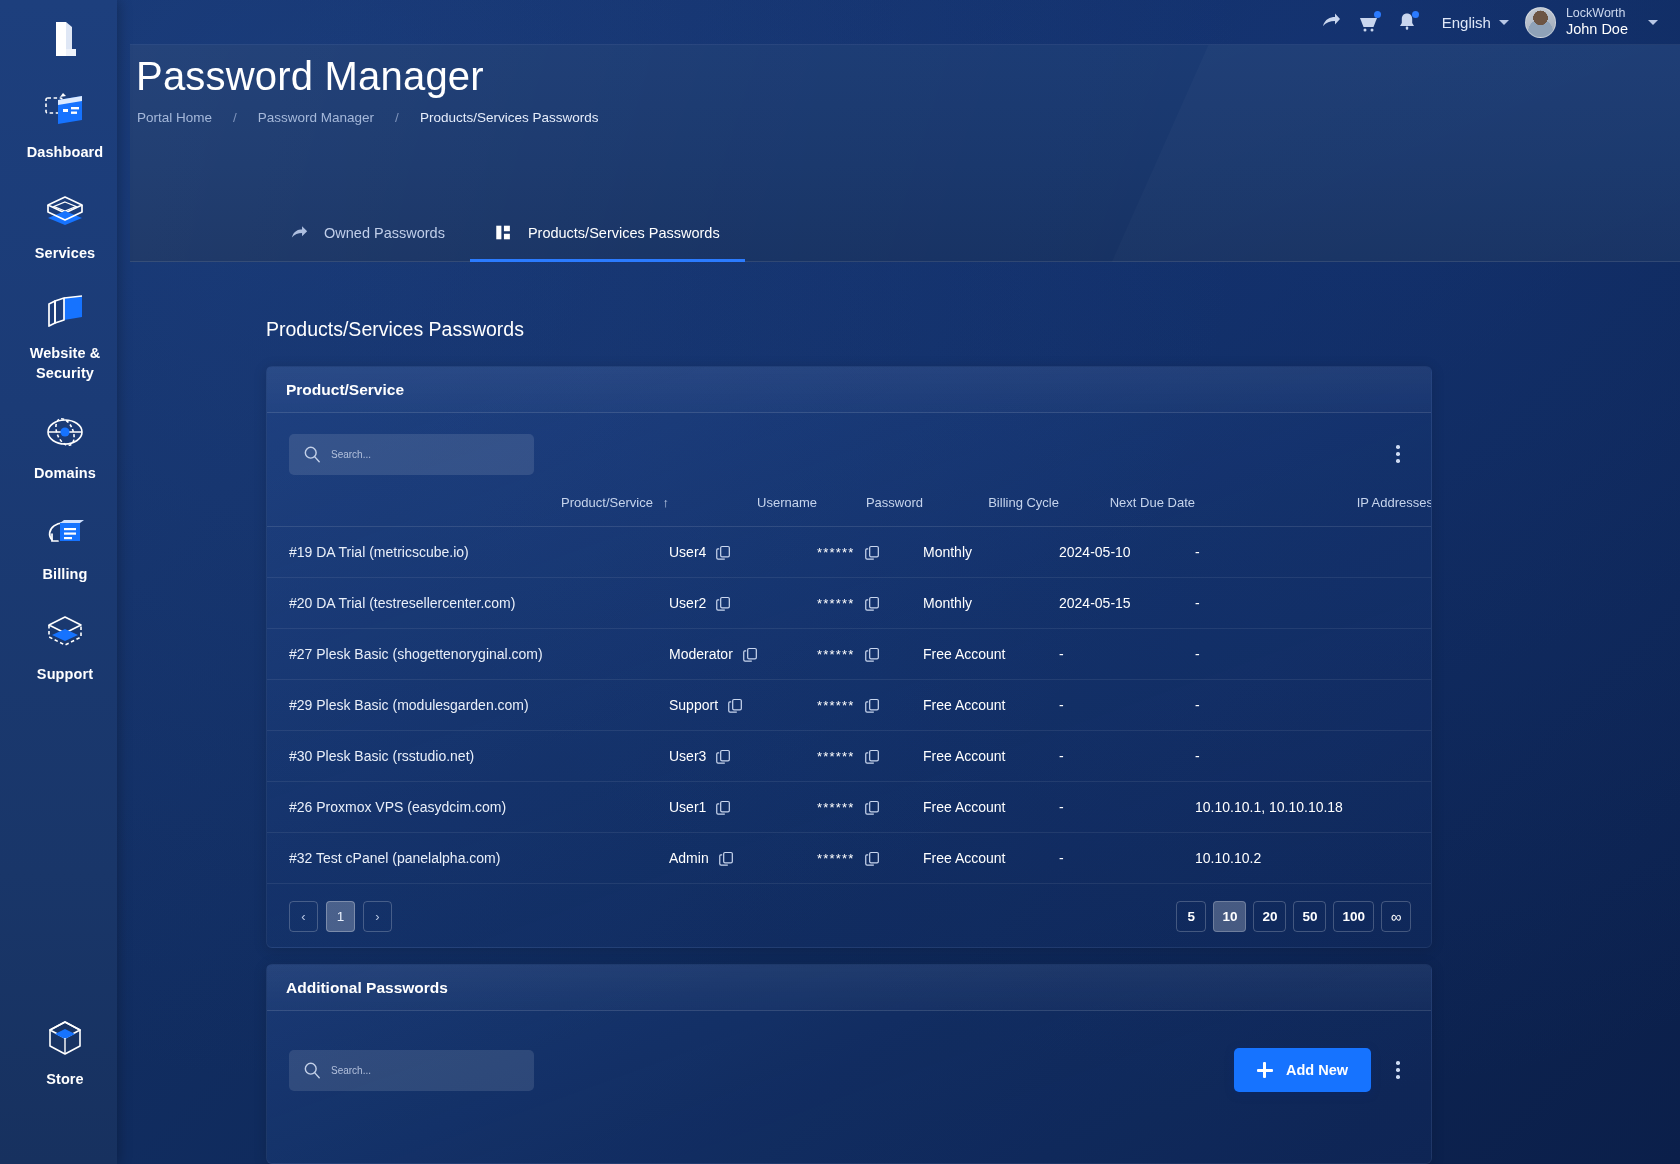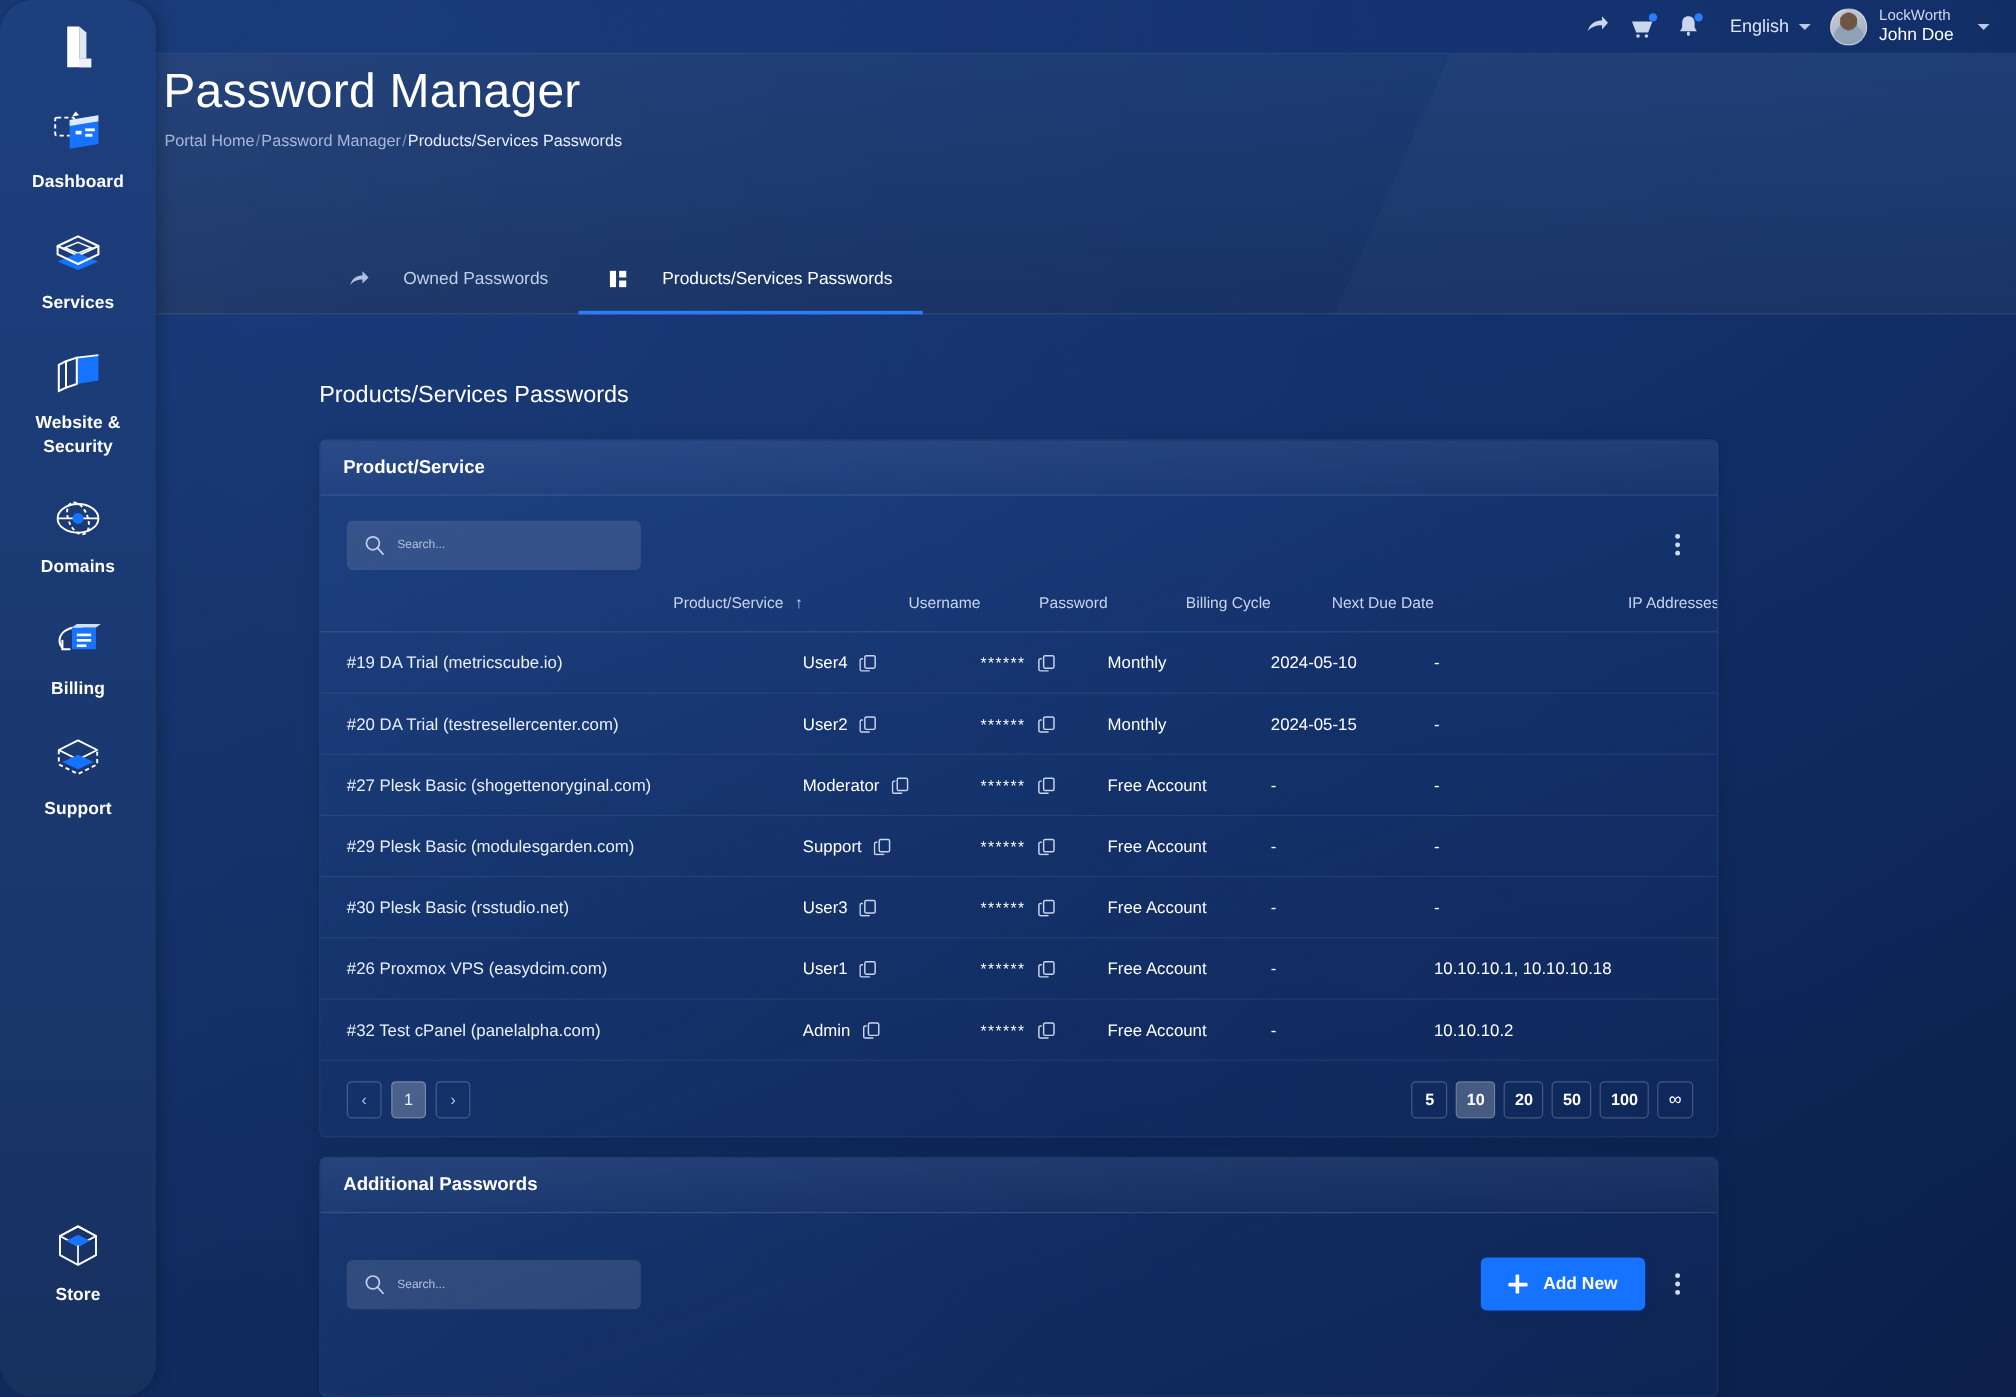--- a/index.html
+++ b/index.html
@@ -13,26 +13,25 @@
     position: relative;
     background:
       radial-gradient(circle at 18% 12%, rgba(40,80,160,0.30), transparent 55%),
       radial-gradient(circle at 78% 6%, rgba(25,60,135,0.45), transparent 60%),
       linear-gradient(135deg, #15356e 0%, #133065 25%, #0f2a5c 55%, #0b1f4a 100%);
   }
 
   
   #sidebar {
     position: absolute; left: 0; top: 0;
-    width: 130px; height: 1164px;
+    width: 117px; height: 1164px;
     background: linear-gradient(180deg, #1d3f7d 0%, #1b3b76 35%, #193669 75%, #17315f 100%);
     box-shadow: 2px 0 12px rgba(0,0,0,0.25);
     z-index: 5;
     overflow: hidden;
-    border-radius: 28px;
   }
   .brand-logo {
     width: 130px; height: 78px;
     display: flex; align-items: center; justify-content: center;
   }
   .nav-item {
     width: 130px;
     padding: 10px 4px 16px;
     display: flex; flex-direction: column;
     align-items: center; justify-content: flex-start;
@@ -115,37 +114,37 @@
   }
   #page-title {
     position: absolute; left: 136px; top: 54px;
     color: #ffffff;
     font-size: 40px;
     font-weight: 400;
     letter-spacing: 0.2px;
   }
   #breadcrumb {
     position: absolute; left: 137px; top: 110px;
-    display: flex; align-items: center; gap: 1px;
+    display: flex; align-items: center; gap: 21px;
     font-size: 13.5px;
   }
   .bc-link { color: #a5b8da; cursor: pointer; }
   .bc-sep { color: #7d92bb; }
   .bc-current { color: #e6edfb; }
 
   
   #tabs {
     position: absolute; left: 130px; top: 206px;
     width: 1550px; height: 56px;
     display: flex; align-items: flex-end;
     padding-left: 136px;
     z-index: 3;
   }
   .tab {
-    display: flex; align-items: center; gap: 28px;
+    display: flex; align-items: center; gap: 16px;
     height: 56px;
     padding: 0 25px;
     cursor: pointer;
     color: #c0cee9;
     font-size: 14.5px;
     border-bottom: 3px solid transparent;
   }
   .tab.active {
     color: #ffffff;
     border-bottom-color: #2b7bff;

